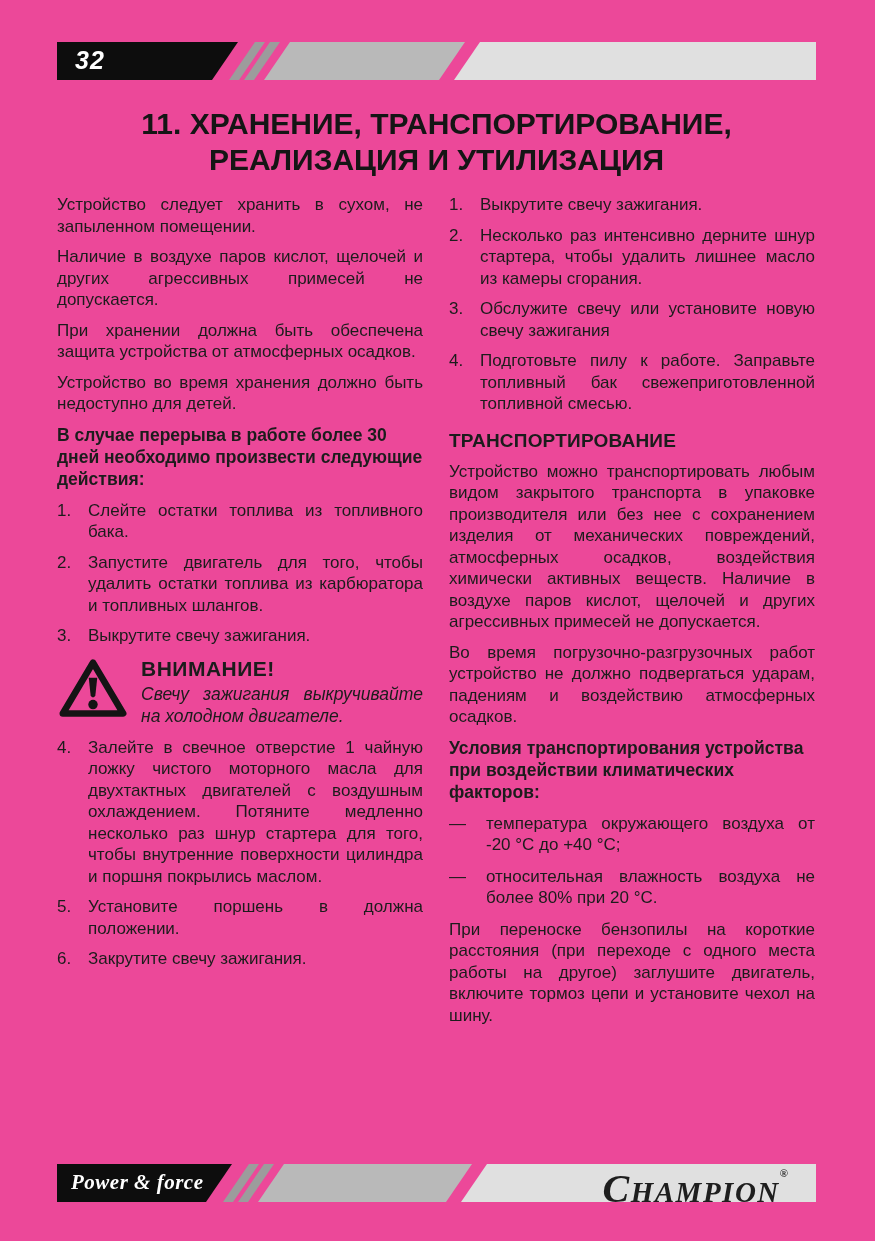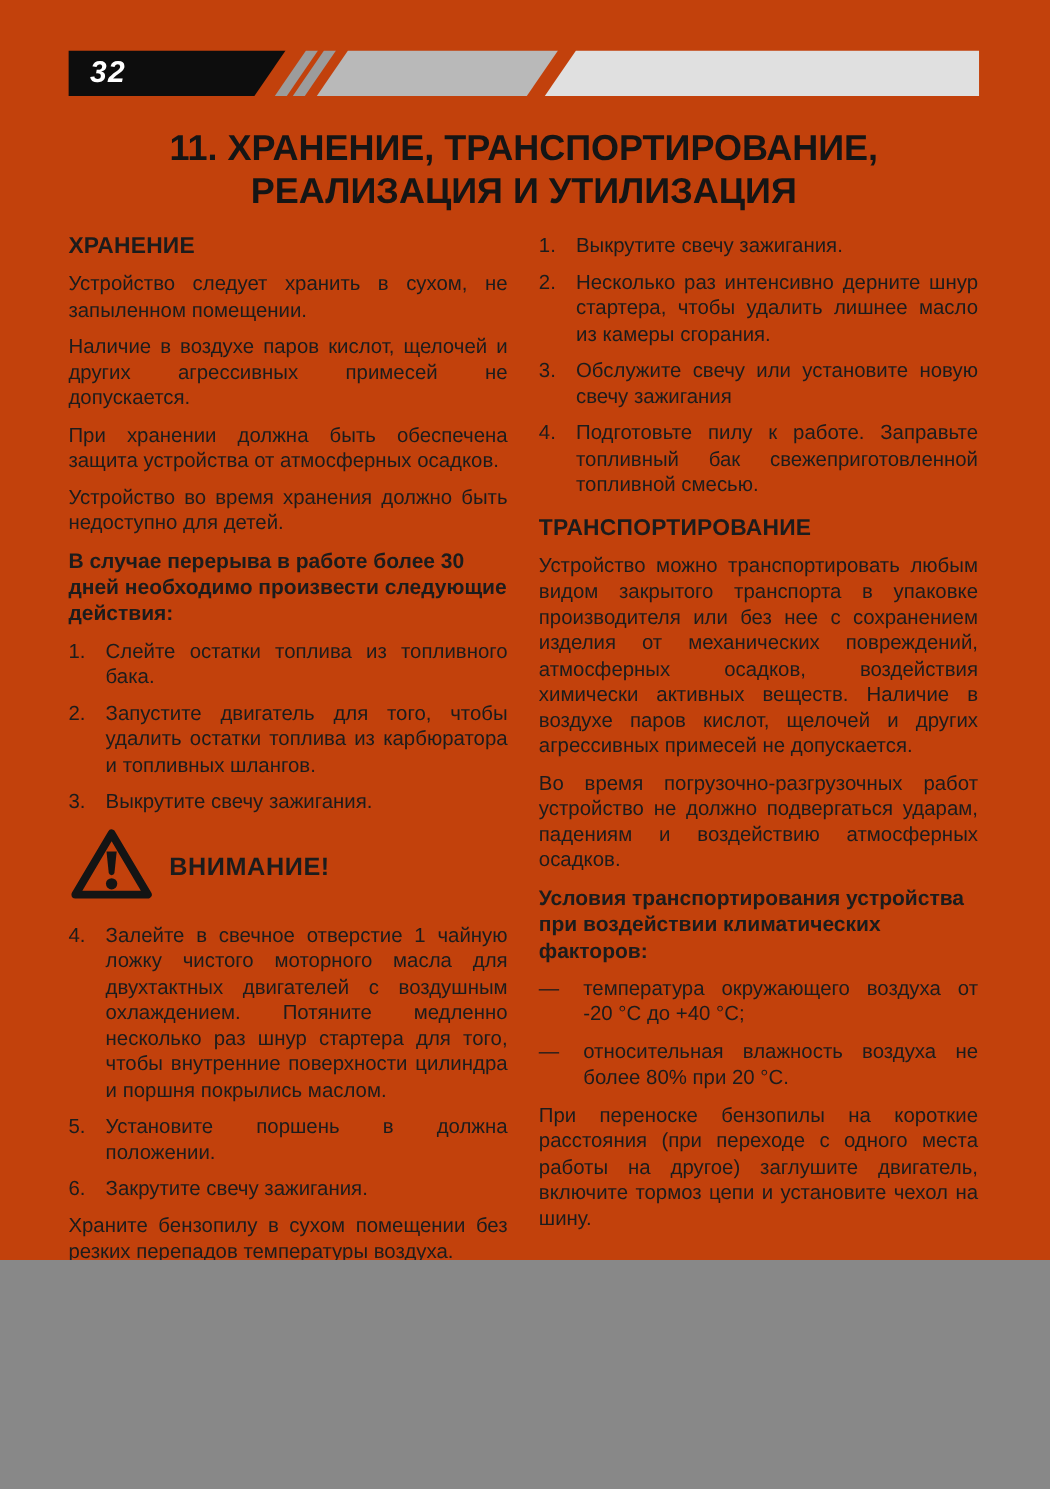--- a/index.html
+++ b/index.html
@@ -1,19 +1,19 @@
 <!DOCTYPE html>
 <html lang="ru"><head>
 <meta charset="utf-8">
 <style>
   html,body { margin:0; padding:0; background:#888; }
   .page {
     position: relative;
-    width: 875px; height: 1050px;
-    background: #c2410c;
+    width: 875px; height: 1241px;
+    background: #ec4899;
     font-family: "Liberation Sans", sans-serif;
     color: #1c1c1c;
     overflow: hidden;
     margin: 0 auto;
   }
   
   .bar { position: absolute; left: 57px; width: 759px; height: 38px; }
   .bar svg { display:block; width: 759px; height: 38px; }
   .header-bar { top: 42px; }
   .footer-bar { top: 1164px; }
@@ -106,21 +106,20 @@
   <div class="content">
 
     <h1 class="section-title">
       <span>11. ХРАНЕНИЕ, ТРАНСПОРТИРОВАНИЕ,</span><br>
       <span>РЕАЛИЗАЦИЯ И УТИЛИЗАЦИЯ</span>
     </h1>
 
     <div class="columns">
 
       <div class="col">
-        <h2 class="col-heading">ХРАНЕНИЕ</h2>
 
         <p class="body-p">Устройство следует хранить в сухом, не запыленном помещении.</p>
         <p class="body-p">Наличие в воздухе паров кислот, щелочей и других агрессивных примесей не допускается.</p>
         <p class="body-p">При хранении должна быть обеспечена защита устройства от атмосферных осадков.</p>
         <p class="body-p">Устройство во время хранения должно быть недоступно для детей.</p>
 
         <h3 class="sub-heading">В случае перерыва в работе более 30 дней необходимо произвести следующие действия:</h3>
 
         <div class="step">
           <span class="num">1.</span>
@@ -138,37 +137,37 @@
         <div class="warning">
           <span class="w-icon">
             <svg viewBox="0 0 76 70" width="72" height="66" aria-hidden="true">
               <path d="M38 7 L70 61 L6 61 Z" fill="none" stroke="#141414" stroke-width="7" stroke-linejoin="round"></path>
               <path d="M33.5 23 h9 l-2 19 a2.6 2.6 0 0 1 -5 0 Z" fill="#141414"></path>
               <circle cx="38" cy="51.5" r="5" fill="#141414"></circle>
             </svg>
           </span>
           <span class="w-body">
             <div class="w-title">ВНИМАНИЕ!</div>
+            <div class="w-text">Свечу зажигания выкручивайте на холодном двигателе.</div>
           </span>
         </div>
 
         <div class="step">
           <span class="num">4.</span>
           <span class="txt">Залейте в свечное отверстие 1 чайную ложку чистого моторного масла для двухтактных двигателей с воздушным охлаждением. Потяните медленно несколько раз шнур стартера для того, чтобы внутренние поверхности цилиндра и поршня покрылись маслом.</span>
         </div>
         <div class="step">
           <span class="num">5.</span>
           <span class="txt">Установите поршень в должна положении.</span>
         </div>
         <div class="step">
           <span class="num">6.</span>
           <span class="txt">Закрутите свечу зажигания.</span>
         </div>
 
-        <p class="body-p">Храните бензопилу в сухом помещении без резких перепадов температуры воздуха.</p>
       </div>
 
       <div class="col">
 
         <div class="step">
           <span class="num">1.</span>
           <span class="txt">Выкрутите свечу зажигания.</span>
         </div>
         <div class="step">
           <span class="num">2.</span>

